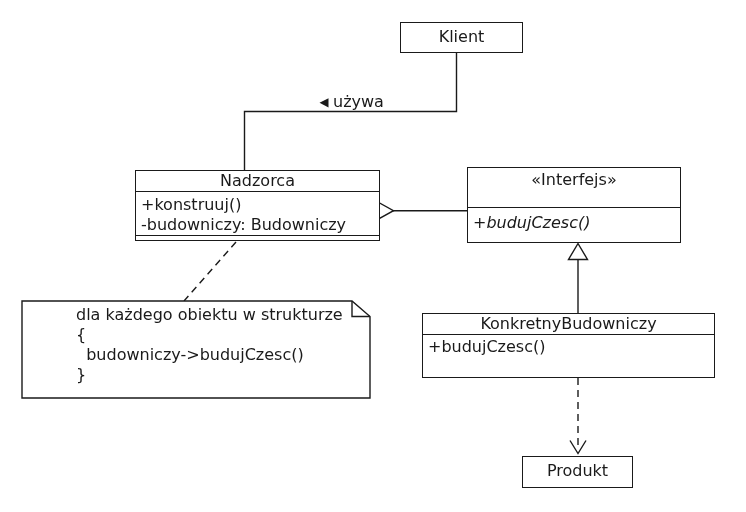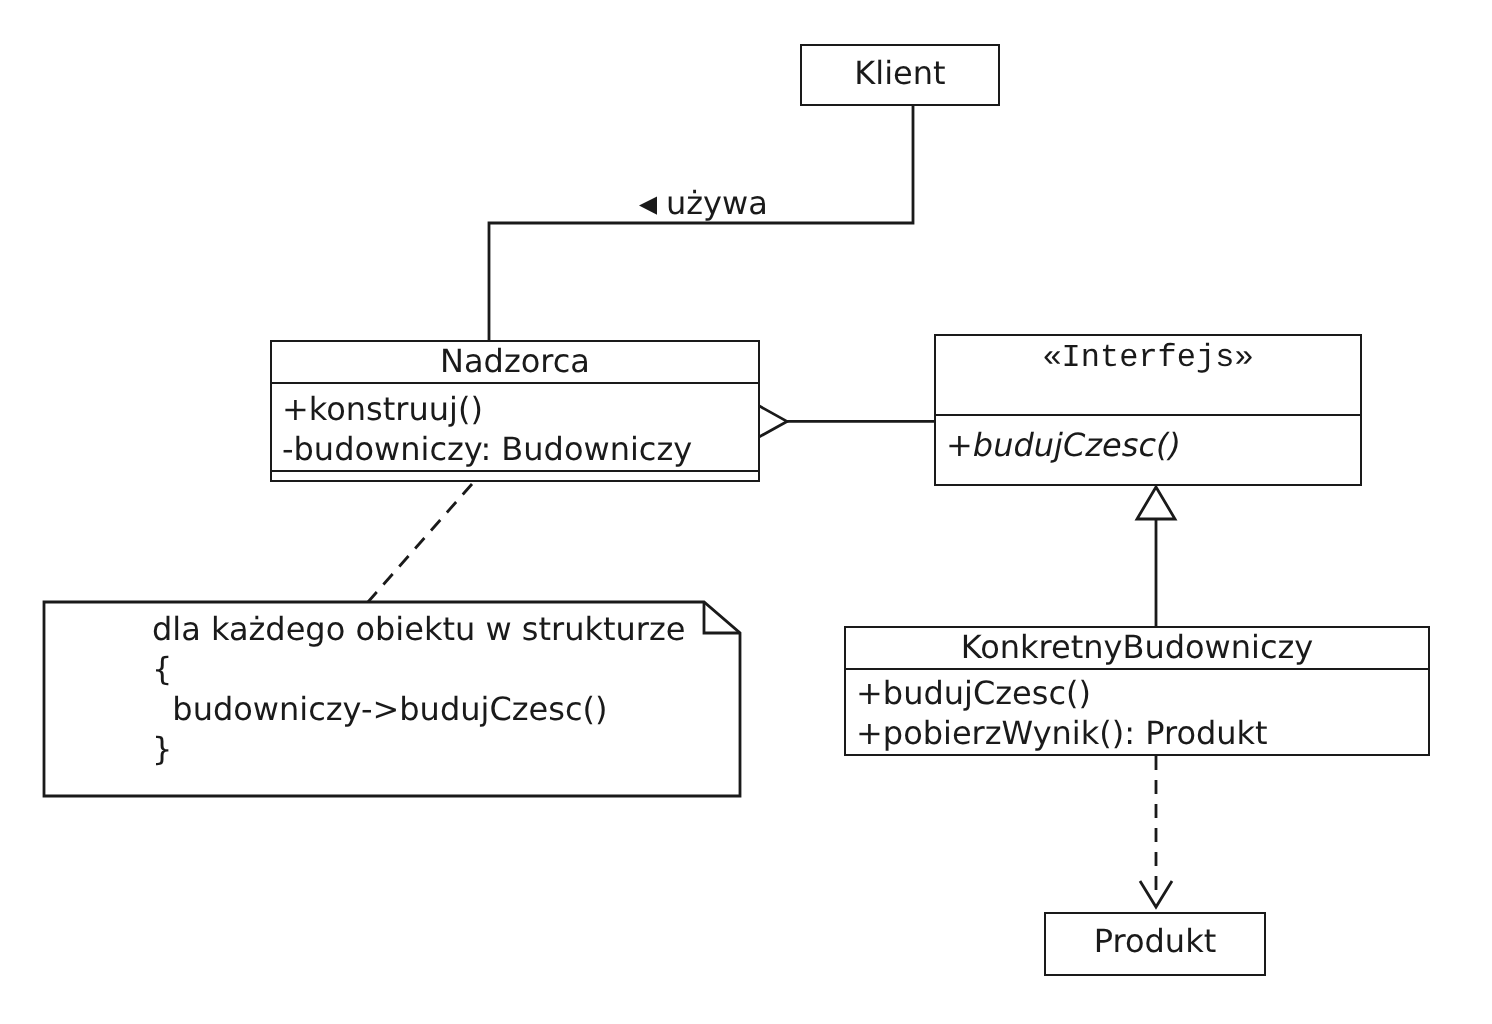--- a/index.html
+++ b/index.html
@@ -12,32 +12,32 @@
   .uml-class{
     position:absolute;box-sizing:border-box;background:#ffffff;
     border:1.5px solid #1a1a1a;
   }
   .row{box-sizing:border-box;overflow:hidden;white-space:nowrap;}
   .center{text-align:center;}
   .divided{border-bottom:1.5px solid #1a1a1a;}
   .left-pad{padding-left:5px;padding-right:3px;}
 
   
-  #box-klient{left:400px;top:22px;width:100px;height:31px;}
+  #box-klient{left:400px;top:22px;width:123px;height:31px;}
   #box-klient .name-row{line-height:27px;}
 
   
   #box-nadzorca{left:122px;top:170px;width:245px;height:71px;margin-left:13px;}
   #box-nadzorca .name-row{height:20.5px;line-height:19px;}
   #box-nadzorca .attr-row{height:21.5px;line-height:19.5px;}
   #box-nadzorca .method-row{padding-top:3px;line-height:20px;}
 
   
   #box-budowniczy{left:467px;top:167px;width:214px;height:76px;}
-  #box-budowniczy .name-row{height:40px;padding-top:1.5px;line-height:19px;font-family:Liberation Mono, monospace;}
+  #box-budowniczy .name-row{height:40px;padding-top:1.5px;line-height:19px;}
   #box-budowniczy .method-row{padding-top:5px;line-height:20px;font-style:italic;}
 
   
   #box-konkretny{left:422px;top:313px;width:293px;height:65px;}
   #box-konkretny .name-row{height:21px;line-height:19.5px;}
   #box-konkretny .method-row{padding-top:1.5px;line-height:20.5px;}
 
   
   #box-produkt{left:522px;top:456px;width:111px;height:32px;}
   #box-produkt .name-row{line-height:28px;}
@@ -91,21 +91,20 @@
     <div class="row center divided name-row">
       <div>«Interfejs»</div>
     </div>
     <div class="row left-pad method-row">+budujCzesc()</div>
   </div>
 
   <div class="uml-class" id="box-konkretny">
     <div class="row center divided name-row">KonkretnyBudowniczy</div>
     <div class="row left-pad method-row">
       <div>+budujCzesc()</div>
-      <div>+pobierzWynik(): Produkt</div>
     </div>
   </div>
 
   <div class="uml-class" id="box-produkt">
     <div class="row center name-row">Produkt</div>
   </div>
 
   <div class="note-text">
     <div class="note-line">dla każdego obiektu w strukturze</div>
     <div class="note-line">{</div>

